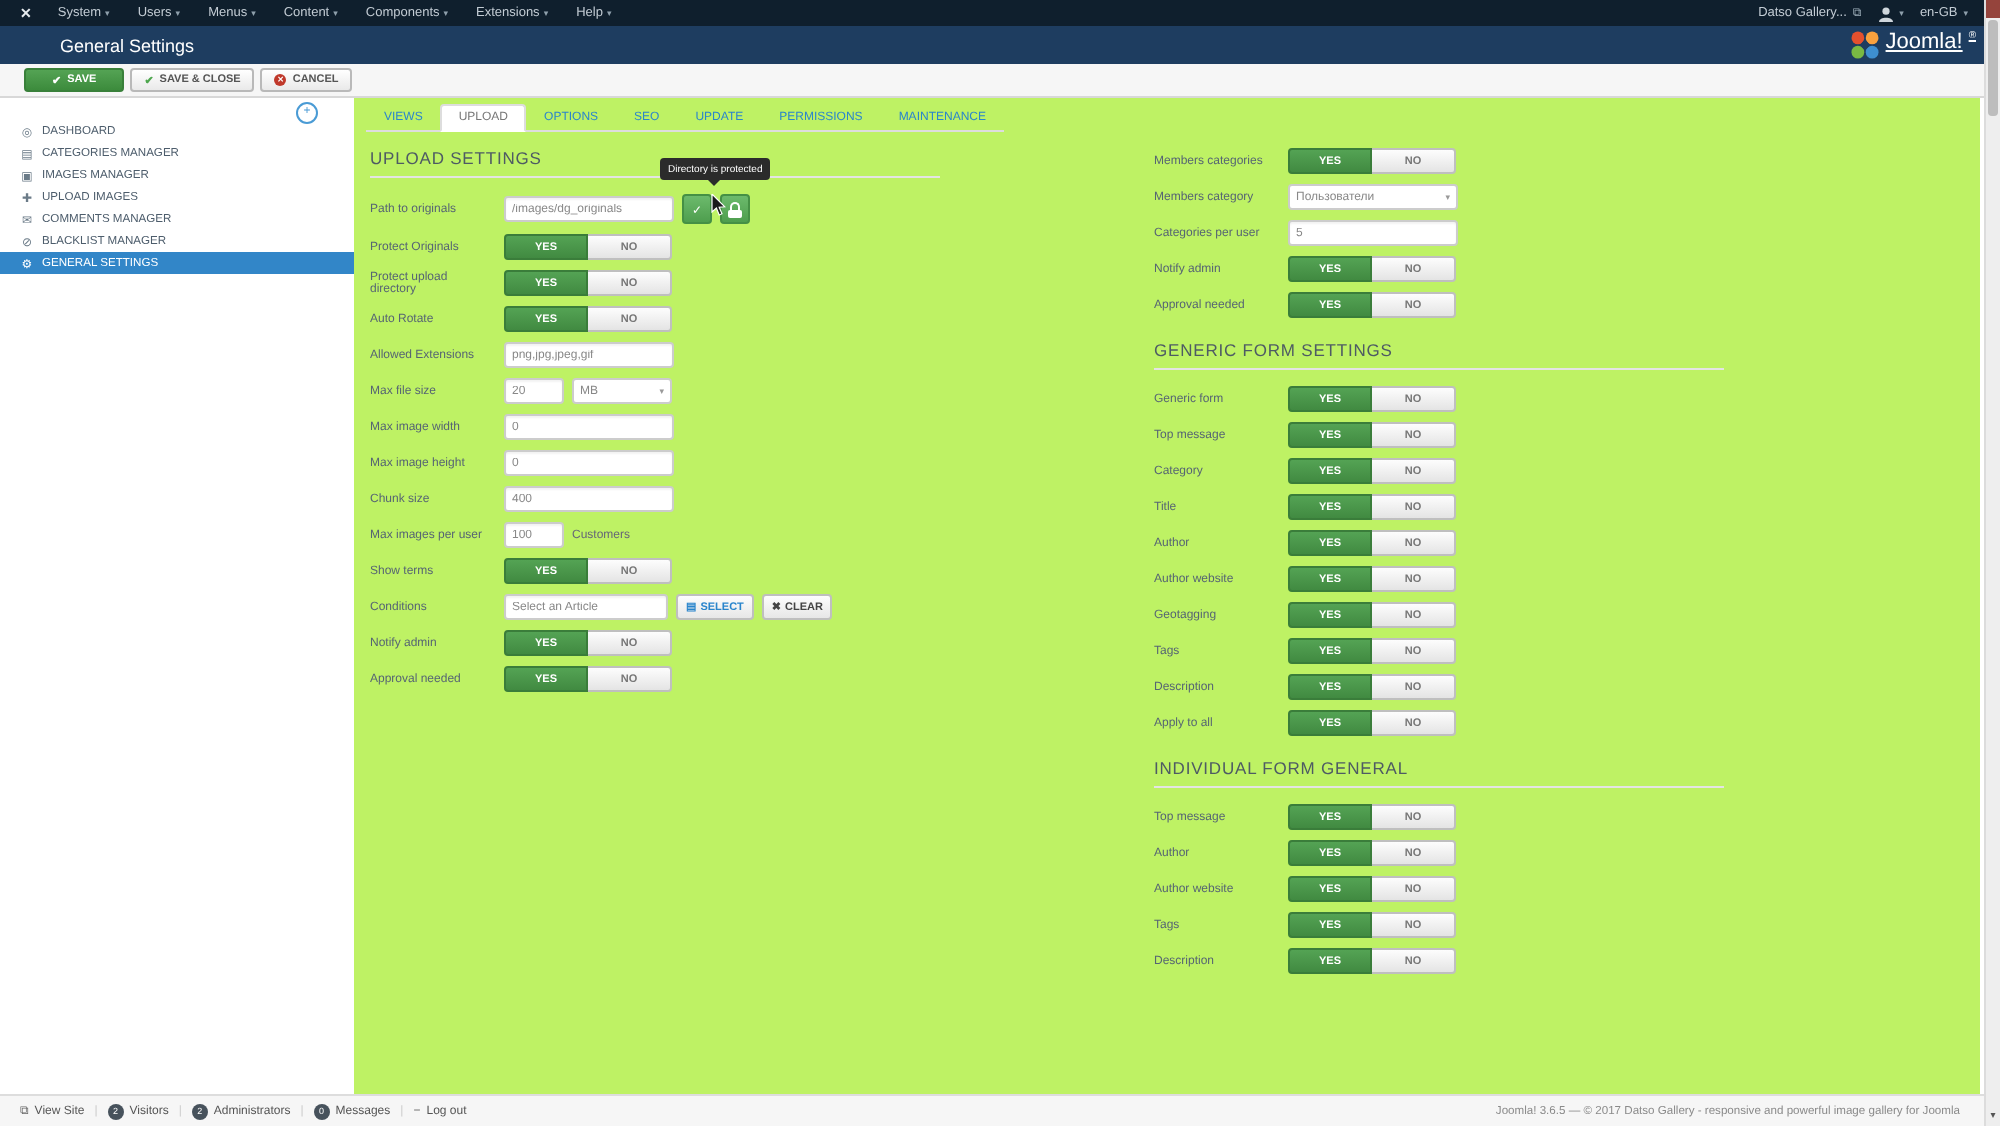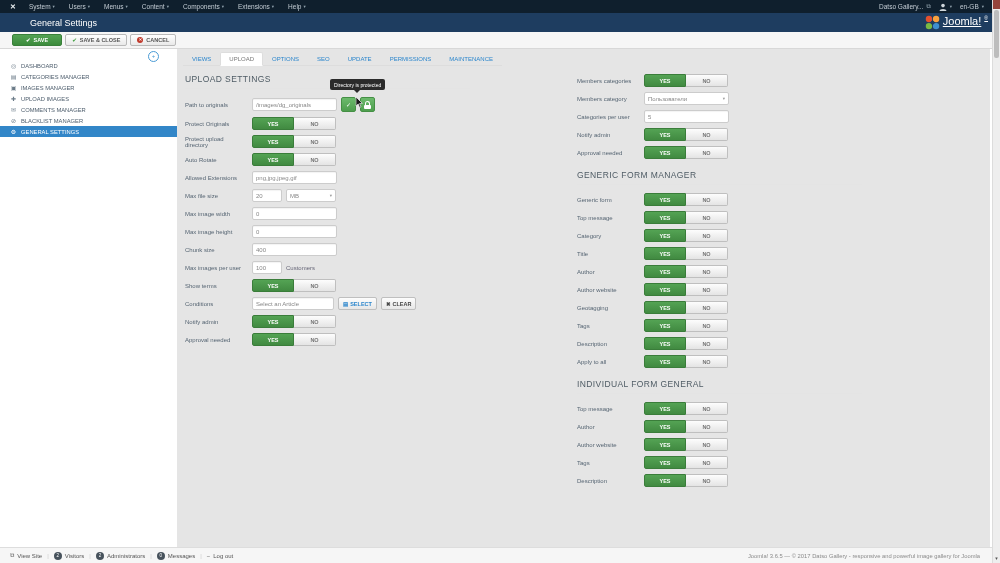--- a/index.html
+++ b/index.html
@@ -47,21 +47,21 @@
             border-radius:50%;color:#4a9bd5;font-size:6px;line-height:9px;text-align:center;
             cursor:pointer;}
   .side-list{margin-top:12px;}
   .side-item{height:11px;display:flex;align-items:center;gap:4px;padding-left:10px;
              font-size:5.8px;color:#4d5d6c;cursor:pointer;}
   .side-item .si{font-size:6px;width:7px;text-align:center;color:#6b7b88;}
   .side-item.active{background:#3286c8;color:#fff;}
   .side-item.active .si{color:#fff;}
 
   
-  .main{position:absolute;left:177px;top:48px;right:10px;bottom:15px;background:#e5e5e5;}
+  .main{position:absolute;left:177px;top:48px;right:10px;bottom:15px;background:#bef264;}
   .tabs{position:absolute;left:6px;top:4px;display:flex;border-bottom:1px solid #ddd;}
   .tab{padding:3px 8px 3px 8px;font-size:6px;color:#2a85cc;border:1px solid transparent;
        margin-bottom:-1px;cursor:pointer;}
   .tab.active{background:#fff;border-color:#ddd #ddd #fff #ddd;color:#777;
               border-radius:2px 2px 0 0;}
 
   .col{position:absolute;top:26px;width:285px;}
   #col-left{left:8px;}
   #col-right{left:400px;}
   .sec-title{font-size:8.5px;font-weight:normal;color:#4e5b64;letter-spacing:.4px;
@@ -420,21 +420,21 @@
         </div>
         <div class="frow">
           <label class="flabel">Approval needed</label>
           <div class="fctl">
             <div class="tgl">
               <span class="yes">YES</span>
               <span class="no">NO</span>
             </div>
           </div>
         </div>
-        <h3 class="sec-title follow">GENERIC FORM MANAGER</h3>
+        <h3 class="sec-title follow">GENERIC FORM SETTINGS</h3>
         <div class="frow">
           <label class="flabel">Generic form</label>
           <div class="fctl">
             <div class="tgl">
               <span class="yes">YES</span>
               <span class="no">NO</span>
             </div>
           </div>
         </div>
         <div class="frow">

